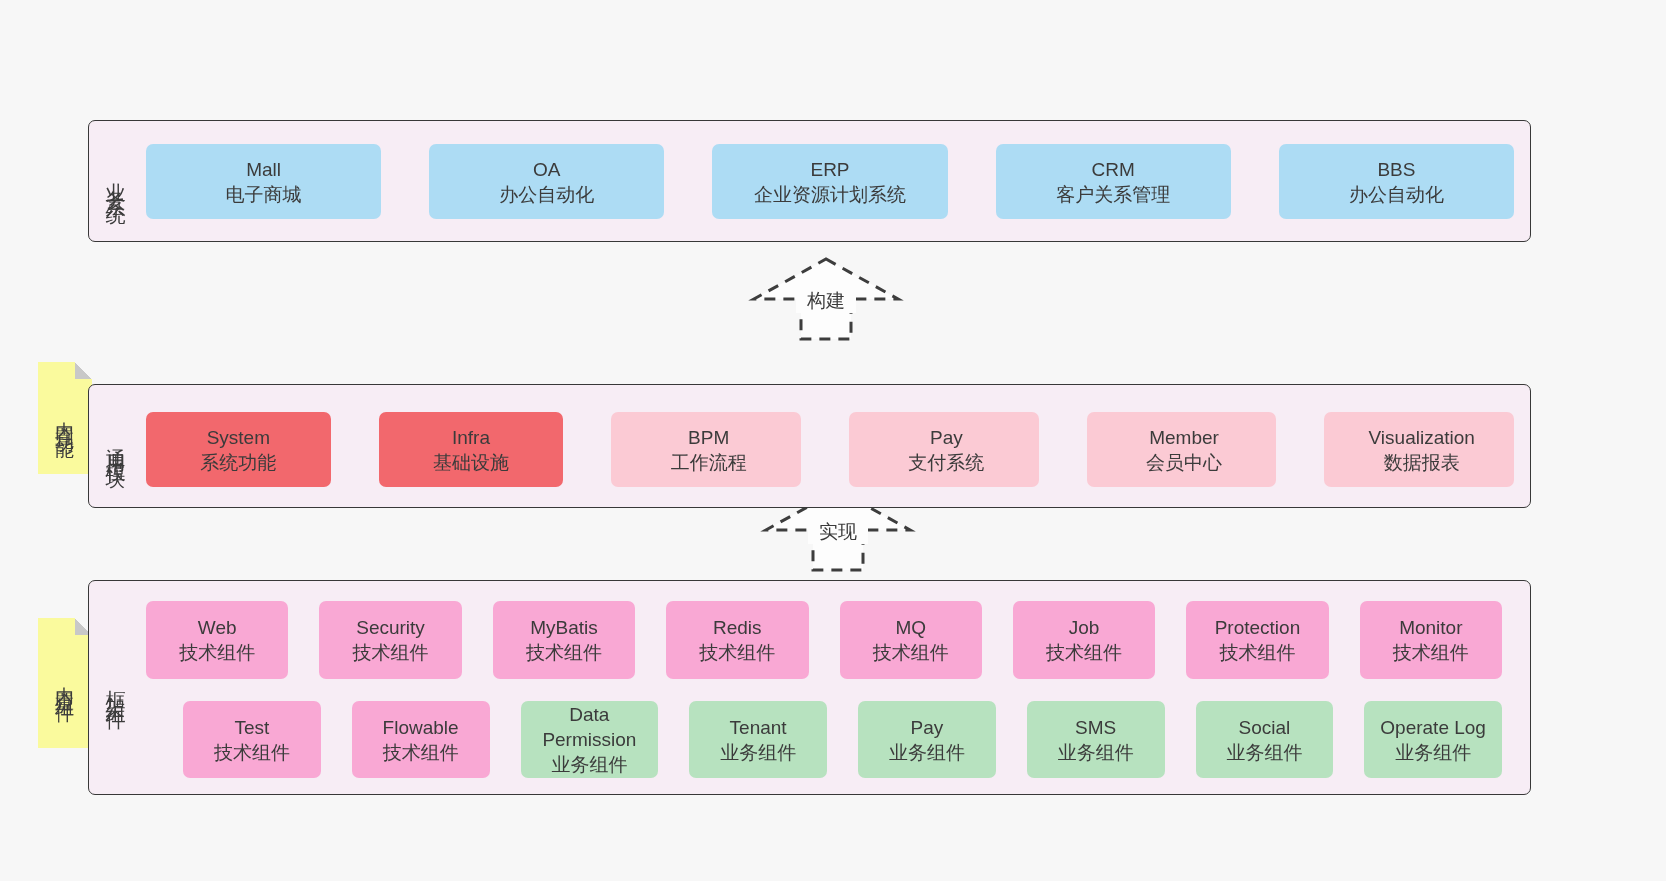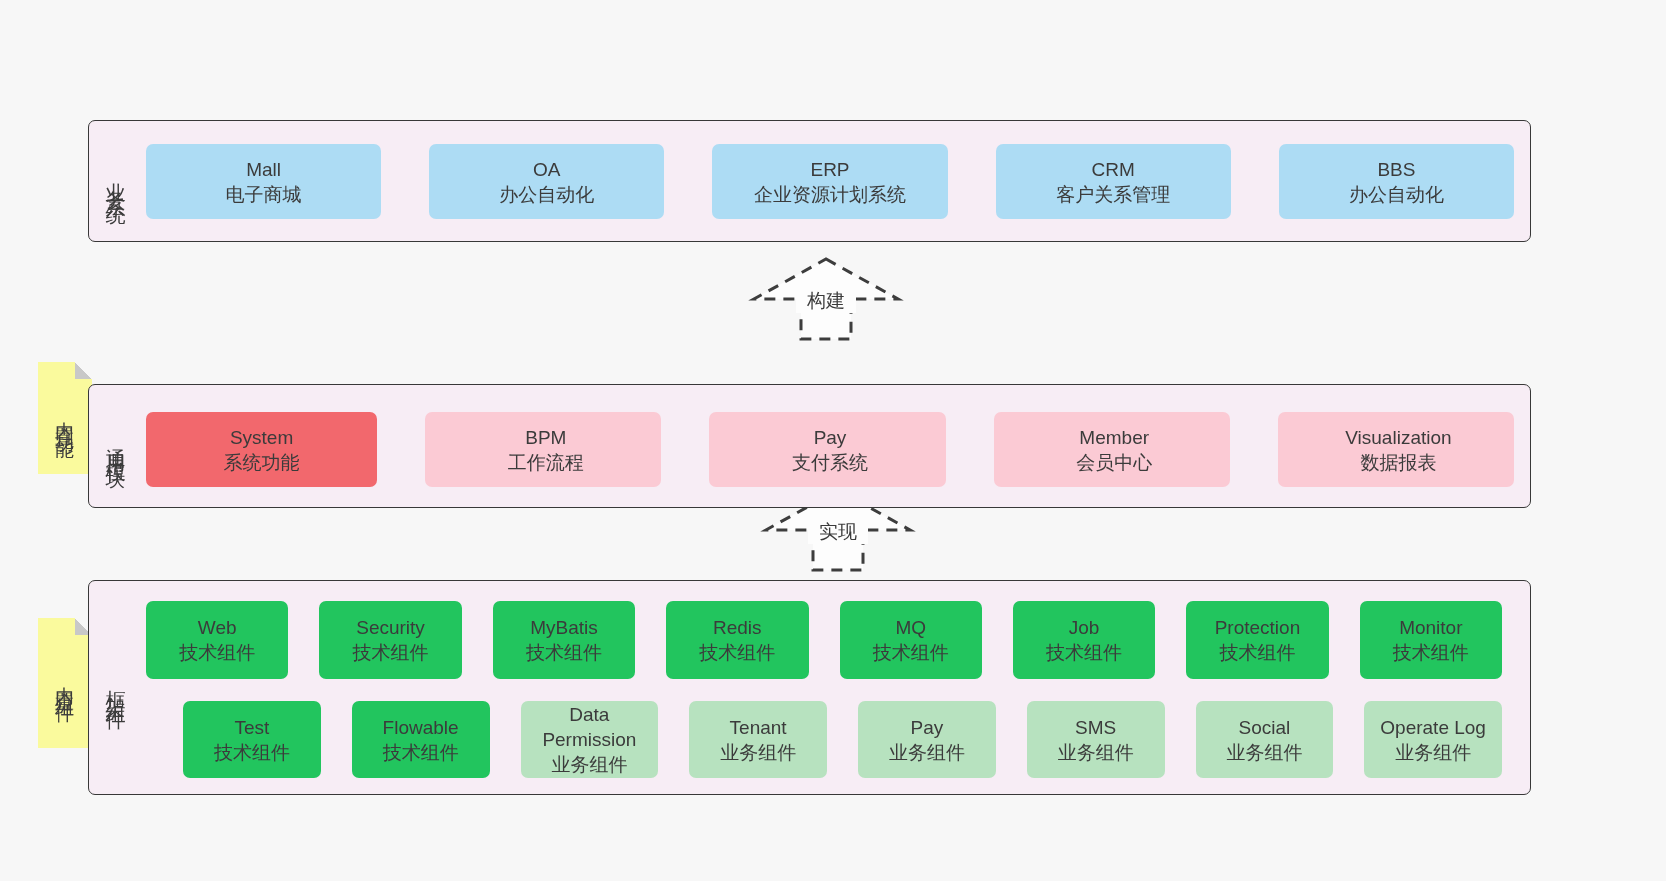--- a/index.html
+++ b/index.html
@@ -61,21 +61,21 @@
     text-align: center;
     font-size: 19px;
     line-height: 25px;
     color: #3b3b3b;
     padding: 2px 6px;
     box-sizing: border-box;
   }
   .box.blue        { background: #addcf4; }
   .box.red         { background: #f2686d; }
   .box.pink        { background: #fbcad4; padding-left: 11px; }
-  .box.green       { background: #22c55e; }
+  .box.green       { background: #f9a8d4; }
   .box.light-green { background: #b7e2bf; }
   
   .sticky {
     position: absolute;
     left: 38px;
     width: 54px;
     background: #fafa9d;
     z-index: 1;
     display: flex;
     align-items: center;
@@ -164,20 +164,24 @@
       </div>
   </section>
 
   <section class="layer" style="top:348px;height:124px;margin-top:36px;">
     <div class="side-label">通用模块</div>
     <div class="row row-6" style="top:27px;height:75px;">
         <div class="box red">
           <div>System</div>
           <div>系统功能</div>
         </div>
+        <div class="box red">
+          <div>Infra</div>
+          <div>基础设施</div>
+        </div>
         <div class="box pink">
           <div>BPM</div>
           <div>工作流程</div>
         </div>
         <div class="box pink">
           <div>Pay</div>
           <div>支付系统</div>
         </div>
         <div class="box pink">
           <div>Member</div>

